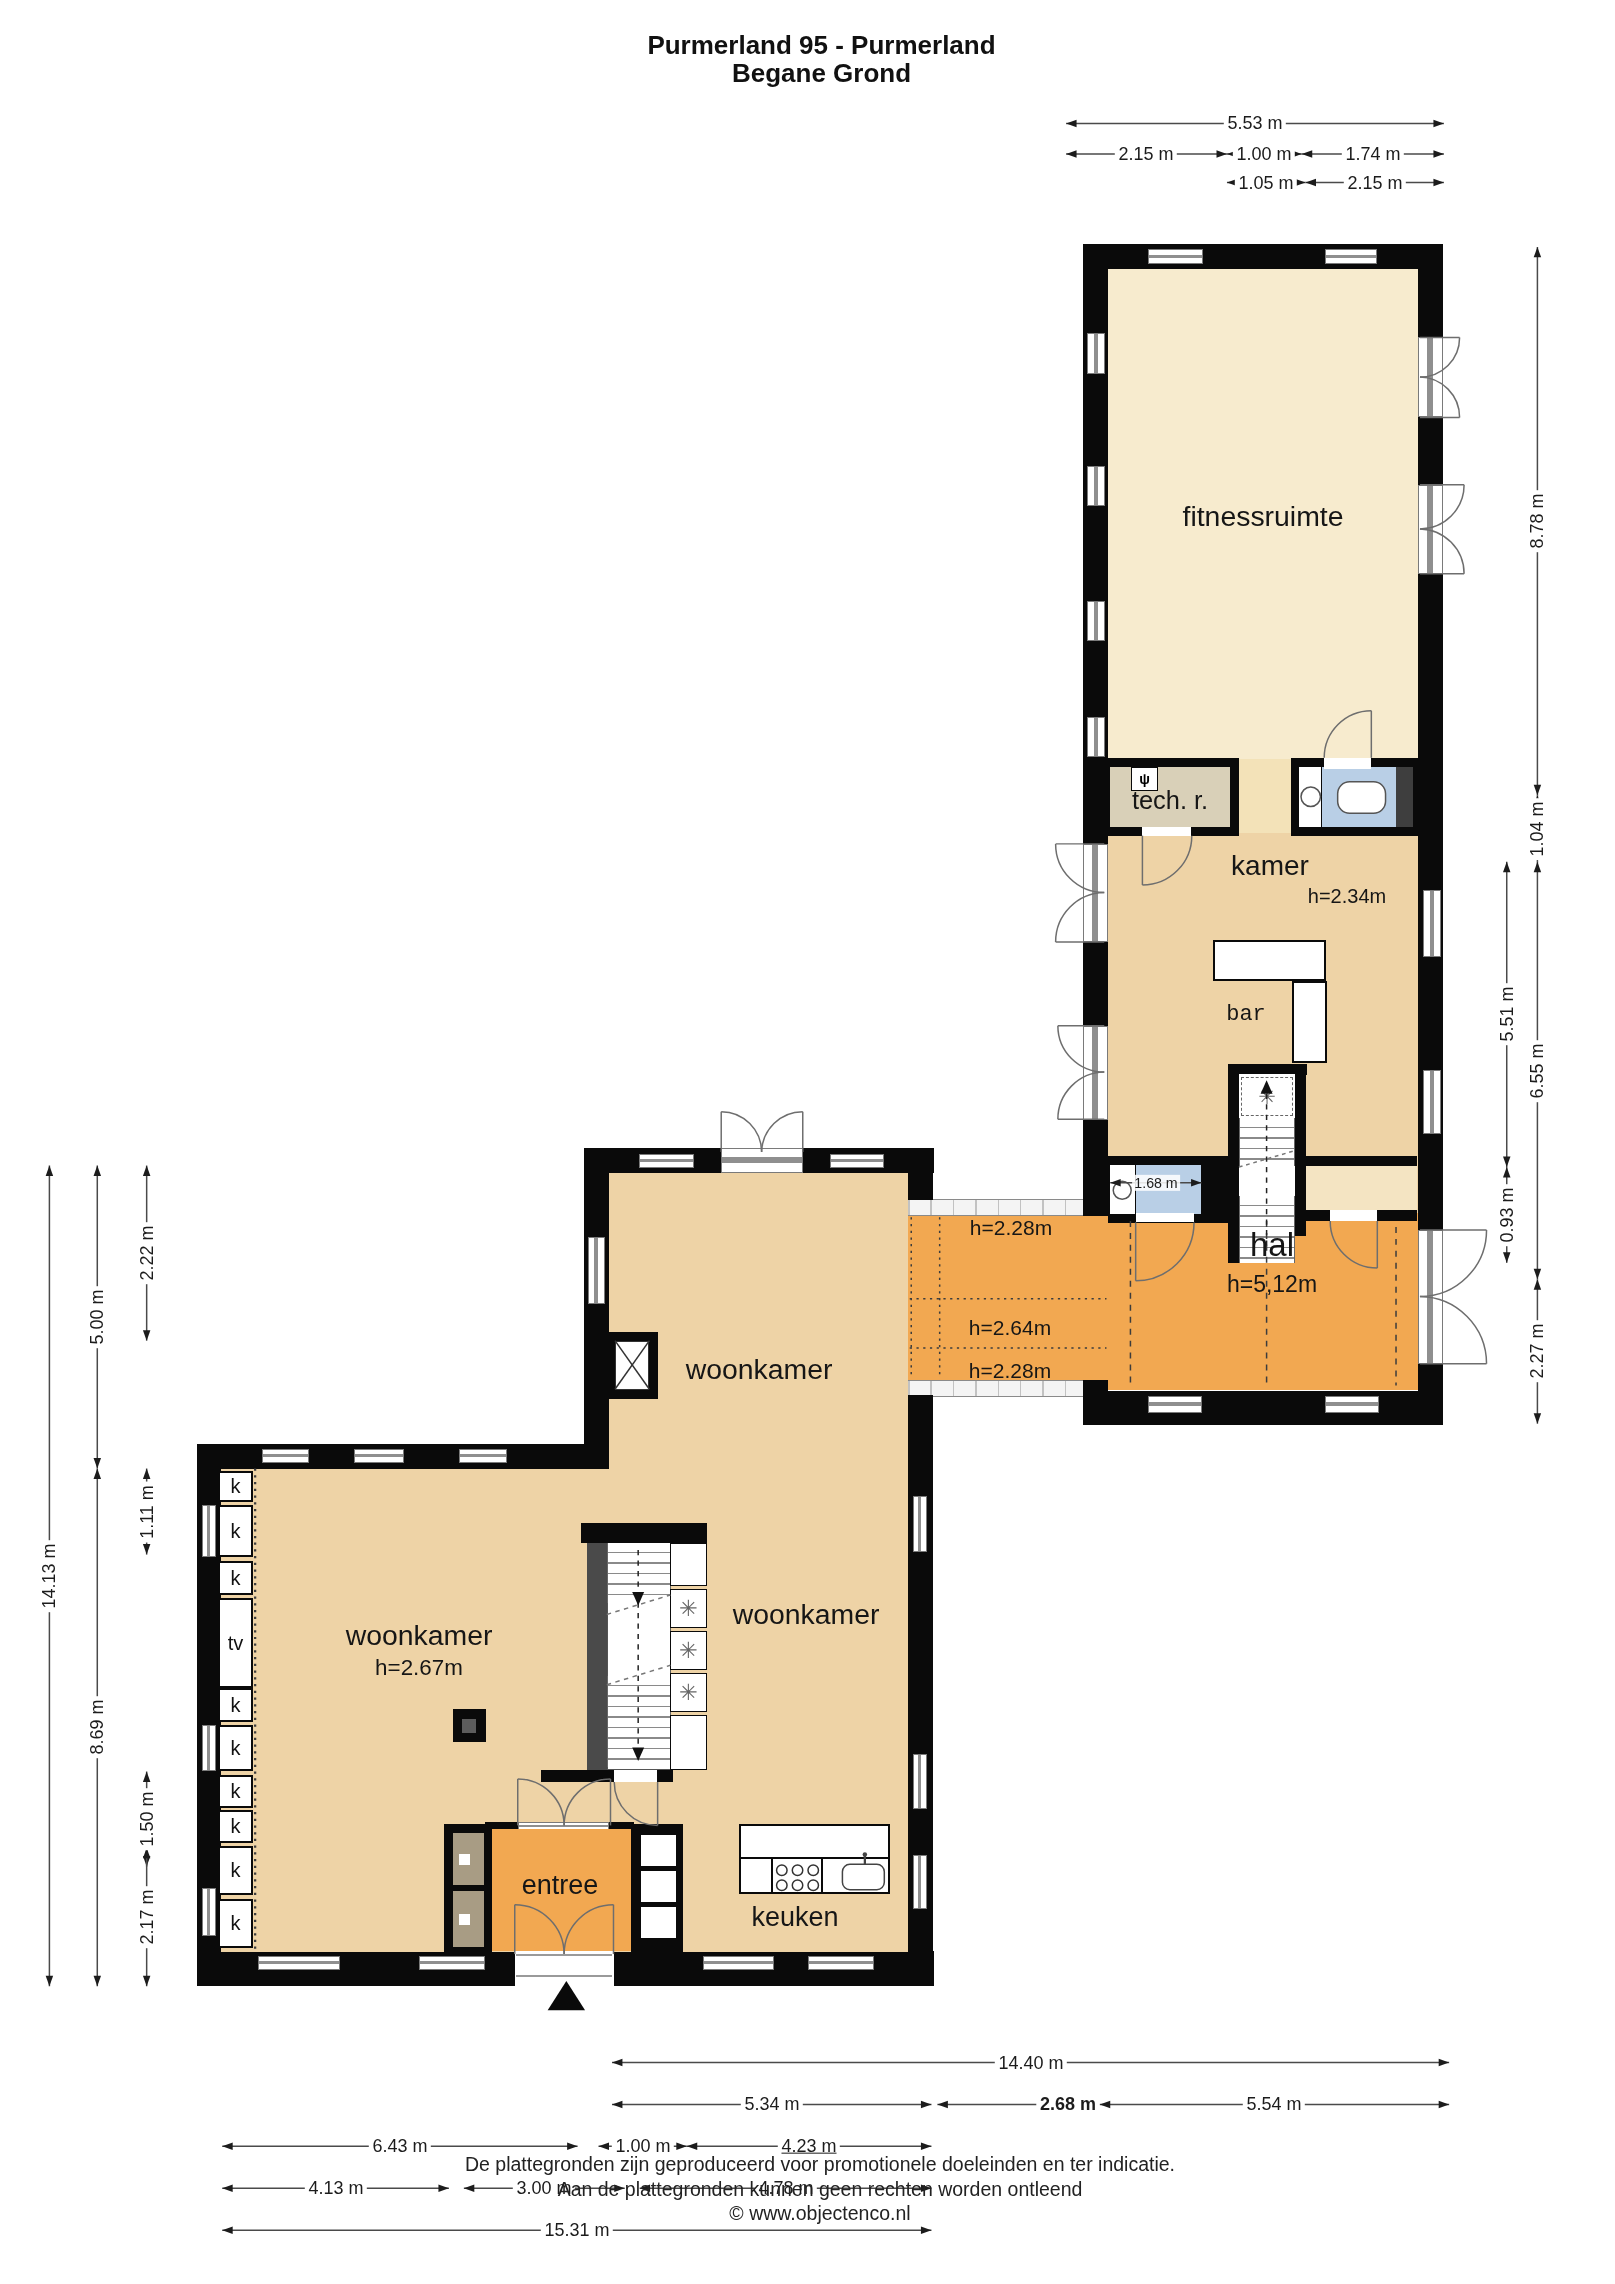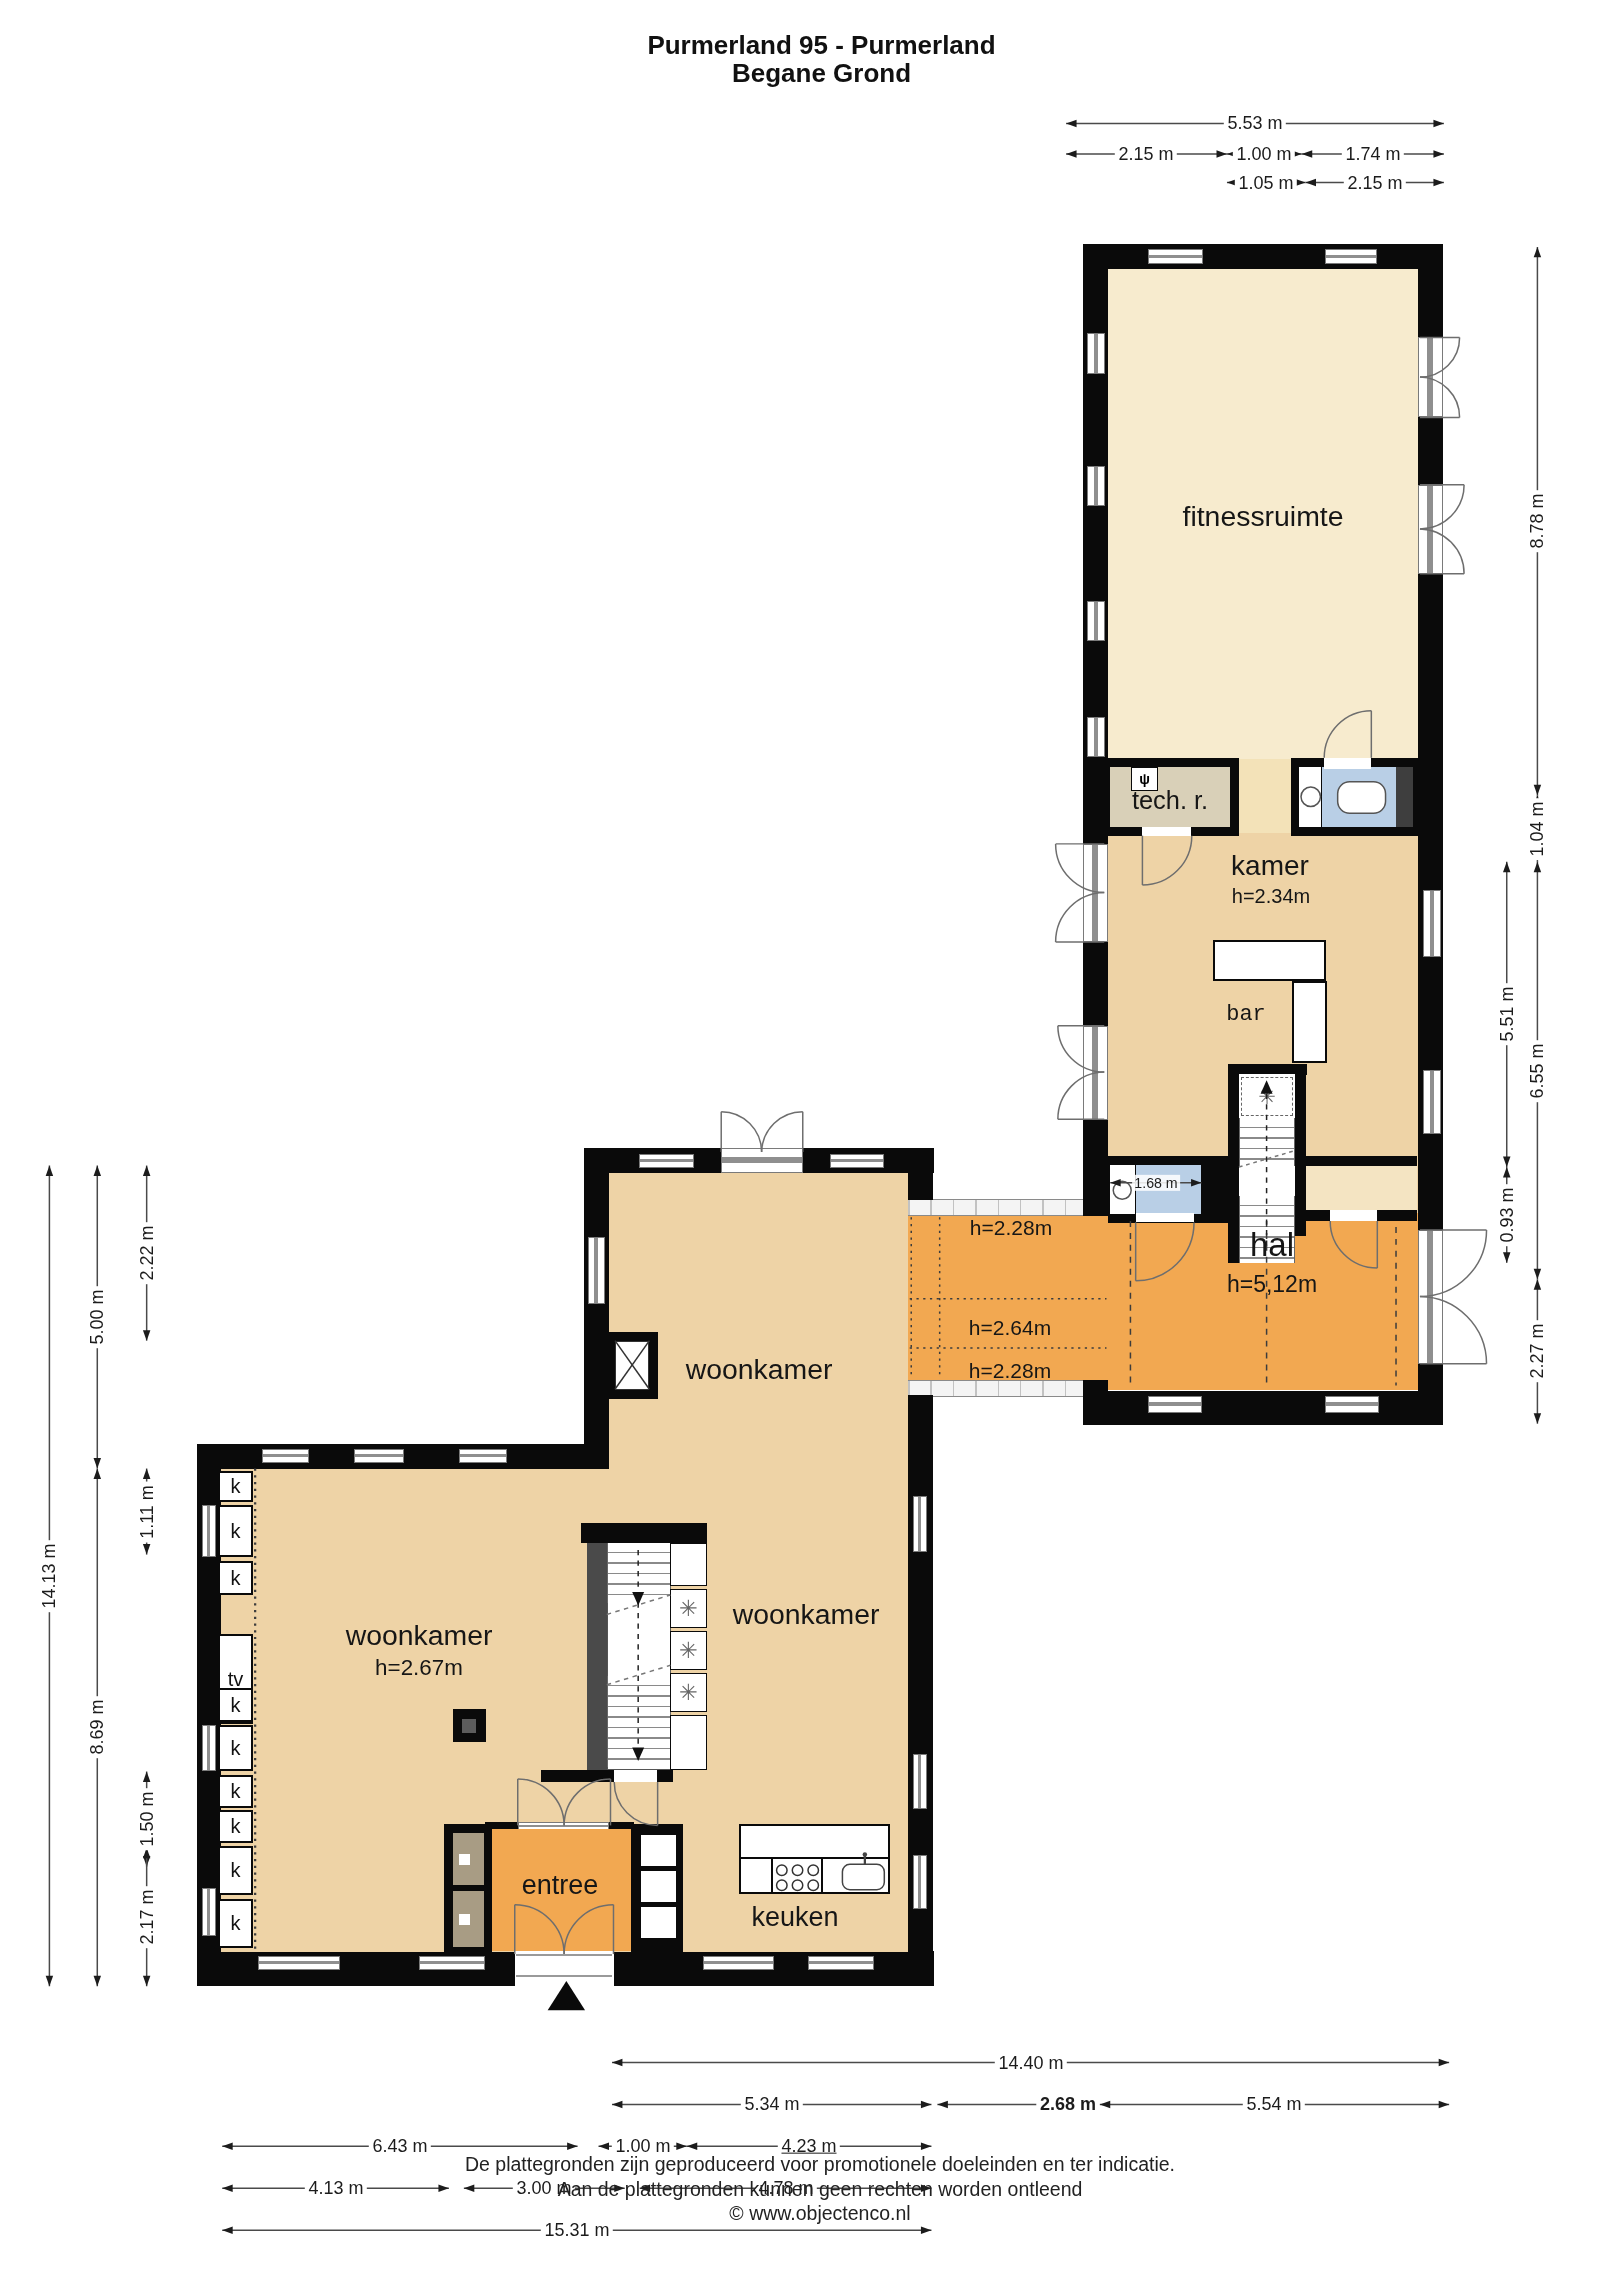--- a/index.html
+++ b/index.html
@@ -345,33 +345,33 @@
         <line x1="1484" y1="1581" x2="1606" y2="1581" stroke="#4a4a4a" stroke-width="2"></line>
         <polygon points="1484,1581 1498,1576 1498,1586" fill="#1c1c1c"></polygon>
         <polygon points="1606,1581 1592,1576 1592,1586" fill="#1c1c1c"></polygon>
       </g>
   </svg>
 
   <div id="units-layer">
       <div class="kbox" style="top: 1471px; height: 31px;">k</div>
       <div class="kbox" style="top: 1505px; height: 52px;">k</div>
       <div class="kbox" style="top: 1561px; height: 34px;">k</div>
-      <div class="kbox" style="top: 1598px; height: 90px; margin-top: 36px;">tv</div>
+      <div class="kbox" style="top: 1598px; height: 90px;">tv</div>
       <div class="kbox" style="top: 1688px; height: 34px;">k</div>
       <div class="kbox" style="top: 1725px; height: 46px;">k</div>
       <div class="kbox" style="top: 1775px; height: 33px;">k</div>
       <div class="kbox" style="top: 1810px; height: 33px;">k</div>
       <div class="kbox" style="top: 1846px; height: 49px;">k</div>
       <div class="kbox" style="top: 1899px; height: 49px;">k</div>
     </div>
   <div id="labels-layer">
       <div class="lbl" style="left: 1263px; top: 516px; font-size: 28.4px;">fitnessruimte</div>
       <div class="lbl" style="left: 1170px; top: 800px; font-size: 25.4px;">tech. r.</div>
       <div class="lbl" style="left: 1270px; top: 866px; font-size: 28px;">kamer</div>
-      <div class="lbl" style="left: 1271px; top: 896px; font-size: 20px;">h=2.34m</div>
+      <div class="lbl" style="left: 1347px; top: 896px; font-size: 20px;">h=2.34m</div>
       <div class="lbl" style="left: 1246px; top: 1014px; font-size: 22px; font-family: Liberation Mono, monospace;">bar</div>
       <div class="lbl" style="left: 1272px; top: 1245px; font-size: 33px;">hal</div>
       <div class="lbl" style="left: 1272px; top: 1284px; font-size: 23px;">h=5,12m</div>
       <div class="lbl" style="left: 1011px; top: 1228px; font-size: 21px;">h=2.28m</div>
       <div class="lbl" style="left: 1010px; top: 1314px; font-size: 21px; margin-top: 14px;">h=2.64m</div>
       <div class="lbl" style="left: 1010px; top: 1371px; font-size: 21px;">h=2.28m</div>
       <div class="lbl" style="left: 759px; top: 1369px; font-size: 28.4px;">woonkamer</div>
       <div class="lbl" style="left: 419px; top: 1635px; font-size: 28.4px;">woonkamer</div>
       <div class="lbl" style="left: 419px; top: 1668px; font-size: 22.4px;">h=2.67m</div>
       <div class="lbl" style="left: 806px; top: 1614px; font-size: 28.4px;">woonkamer</div>

